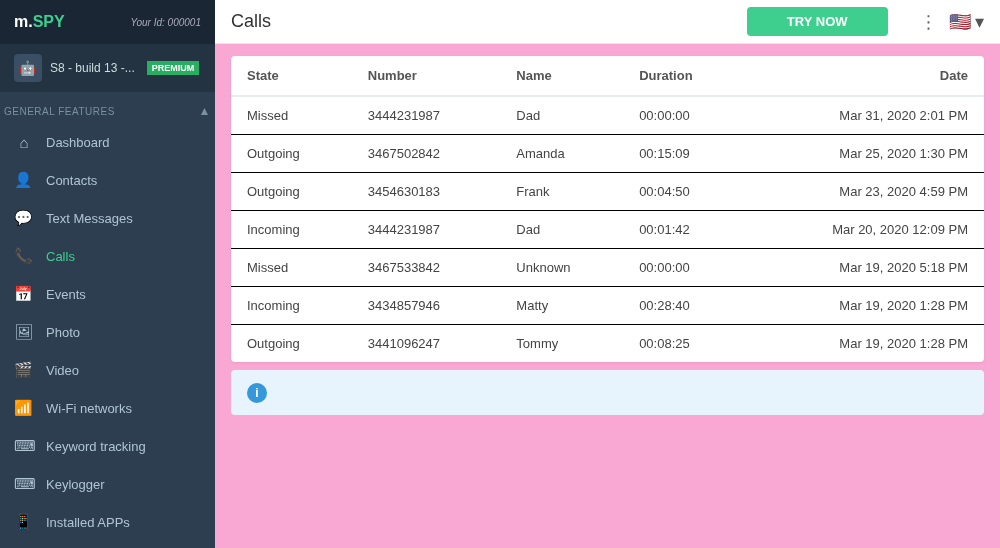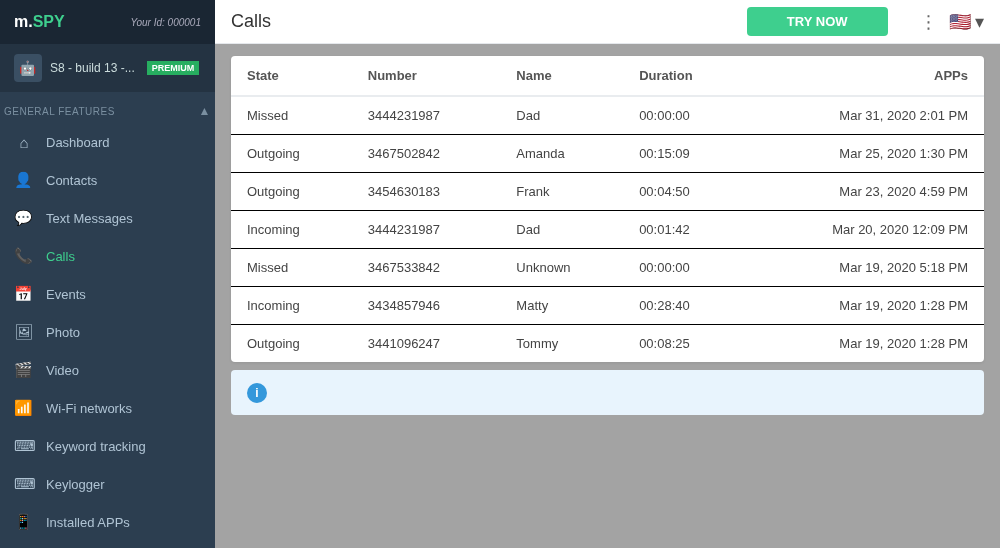--- a/index.html
+++ b/index.html
@@ -153,21 +153,21 @@
       border: none;
       cursor: pointer;
       color: #555;
       font-size: 18px;
     }
 
     .content-area {
       flex: 1;
       overflow-y: auto;
       padding: 0;
-      background: #a3a3a3;
+      background: #f9a8d4;
     }
     .content-area::-webkit-scrollbar { width: 4px; }
     .content-area::-webkit-scrollbar-thumb { background: #ccc; }
 
     .card {
       background: #fff;
       margin: 12px 16px 8px;
       border-radius: 4px;
       box-shadow: 0 1px 3px rgba(0,0,0,0.08);
     }
@@ -311,21 +311,21 @@
 
   <div class="content-area">
     <div class="card">
       <table class="calls-table">
         <thead>
           <tr id="table-header-row">
               <th>State</th>
               <th>Number</th>
               <th>Name</th>
               <th>Duration</th>
-              <th>APPs</th>
+              <th>Date</th>
             </tr>
         </thead>
         <tbody id="table-body">
             <tr>
               <td>Missed</td>
               <td>3444231987</td>
               <td>Dad</td>
               <td>00:00:00</td>
               <td>Mar 31, 2020 2:01 PM</td>
             </tr>

